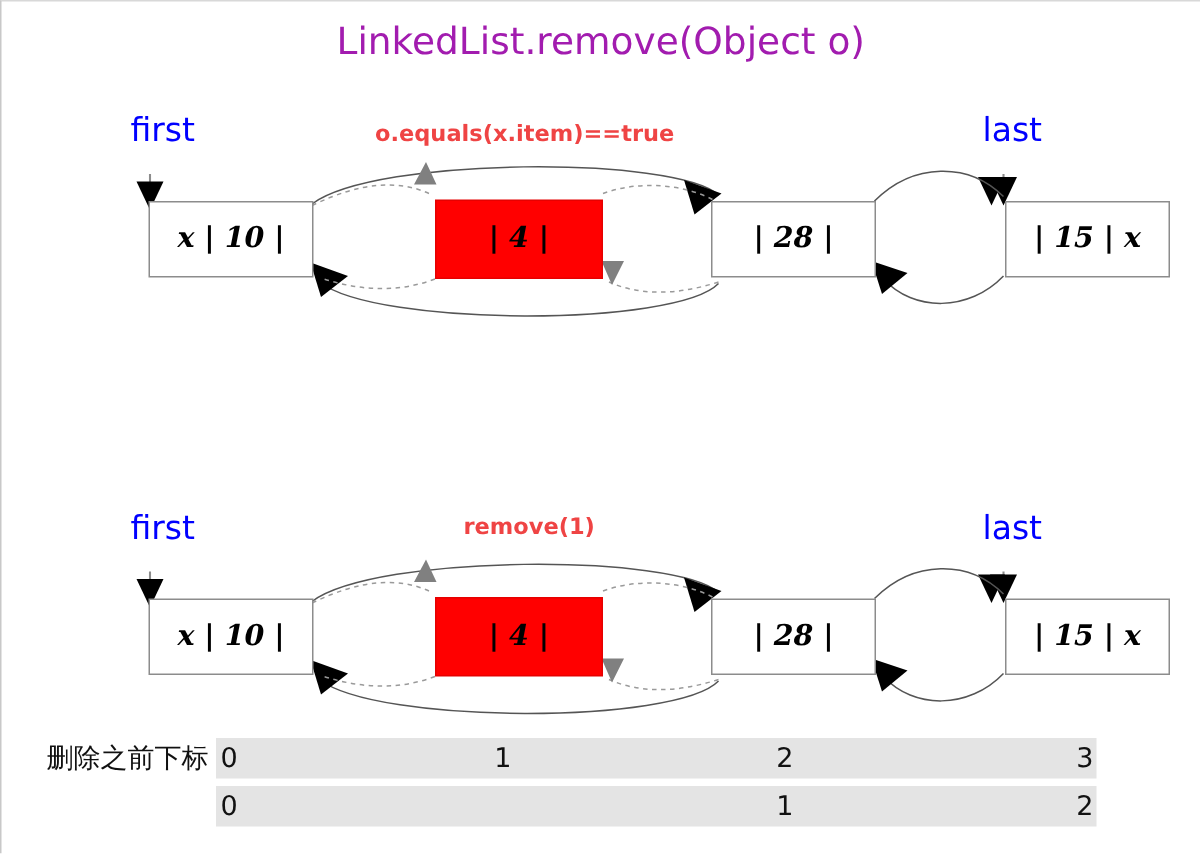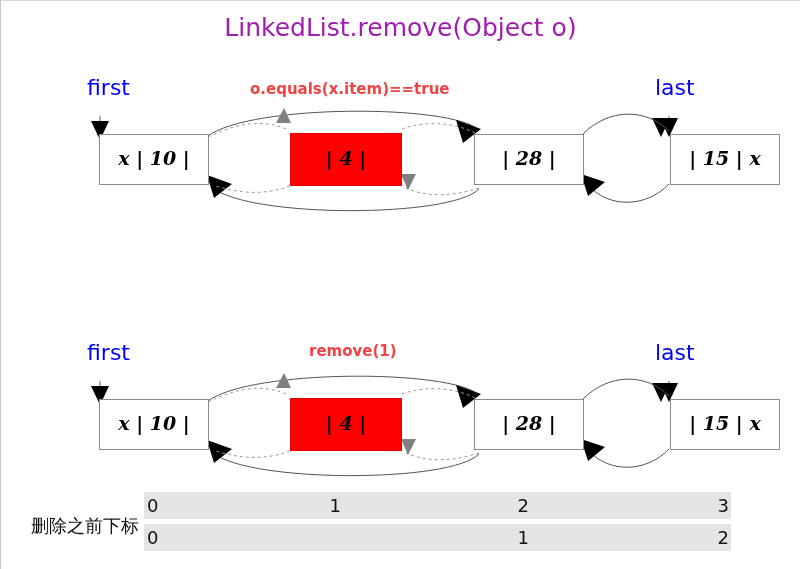--- a/index.html
+++ b/index.html
@@ -113,21 +113,21 @@
   .idx-label {
     position: absolute;
     left: 12px;
     width: 126px;
     text-align: right;
     font-family: "DejaVu Sans", "Liberation Sans", sans-serif;
     font-size: 18px;
     color: #111111;
     line-height: 27px;
   }
-  #idx-label-before { top: 491px; margin-top: 20px; }
+  #idx-label-before { top: 491px; }
   #idx-label-after  { top: 523px; }
 
   .idx-cell {
     position: absolute;
     font-family: "DejaVu Sans", "Liberation Sans", sans-serif;
     font-size: 18px;
     color: #111111;
     line-height: 27px;
     text-align: right;
   }

